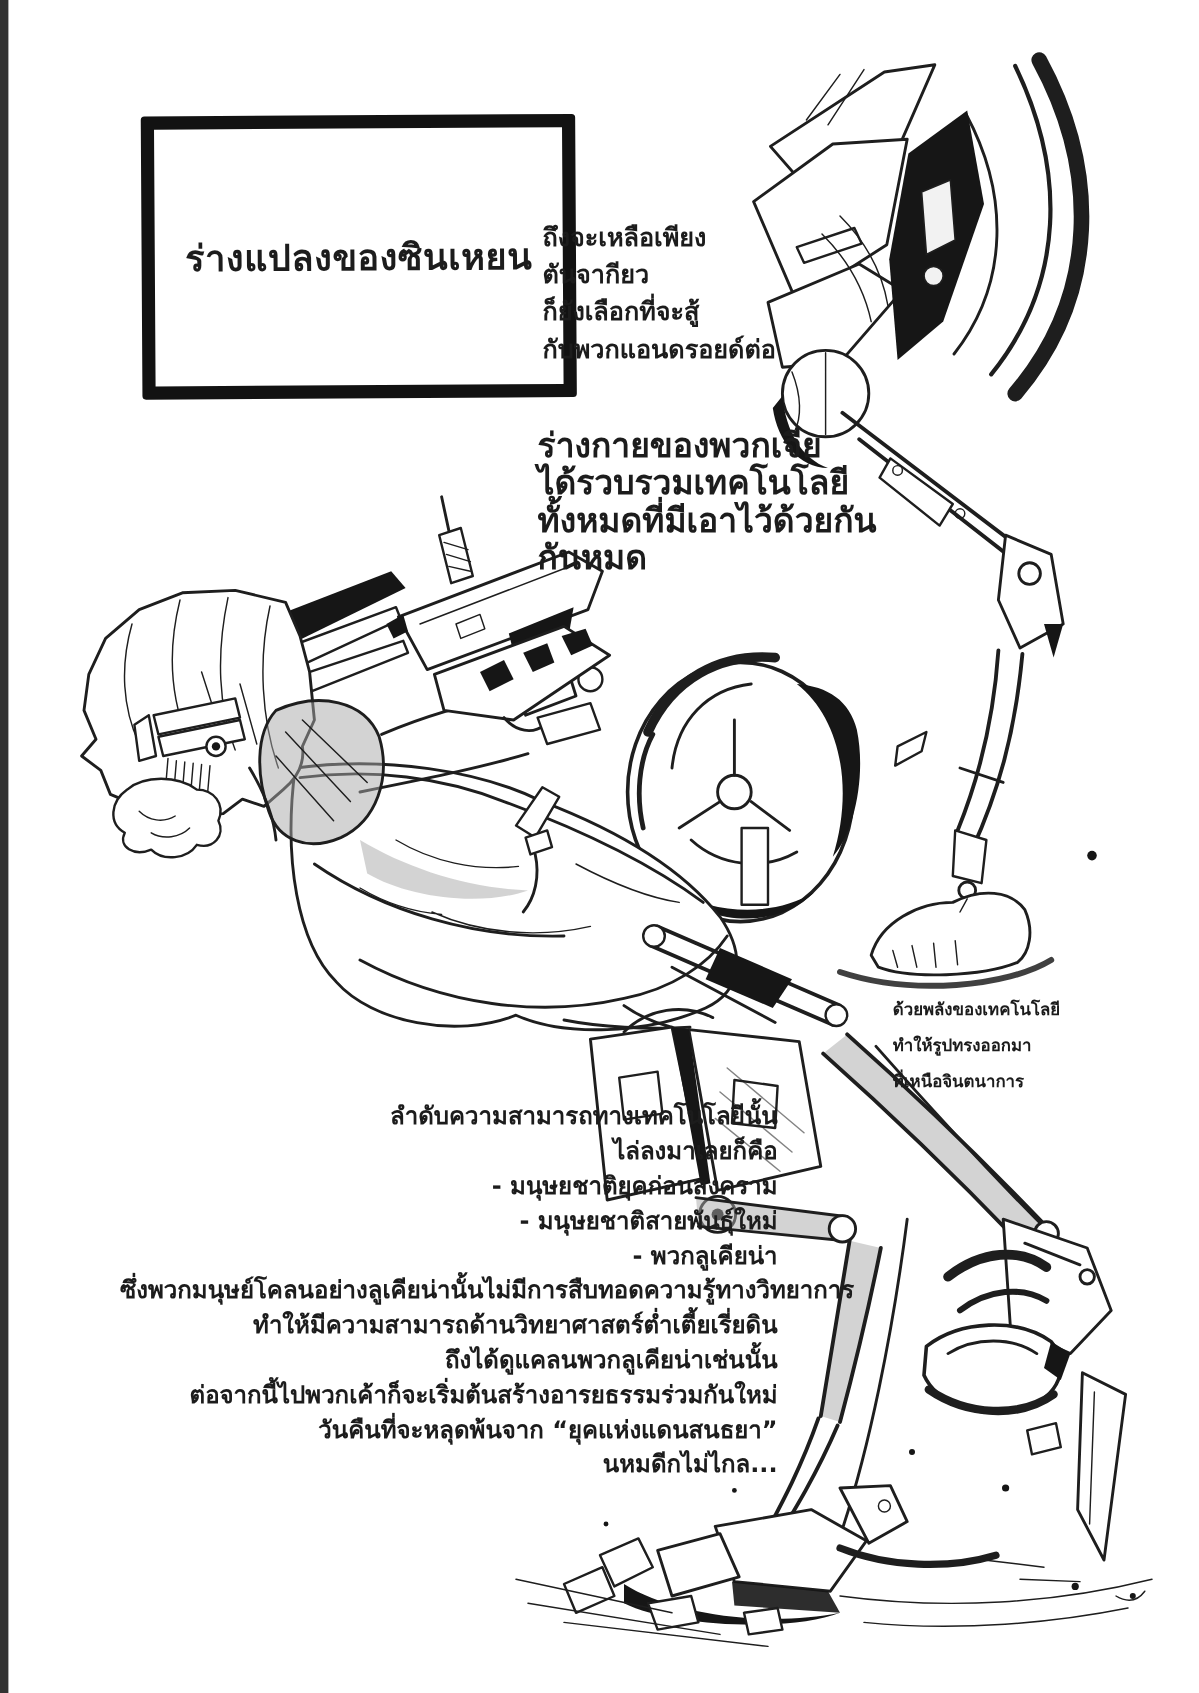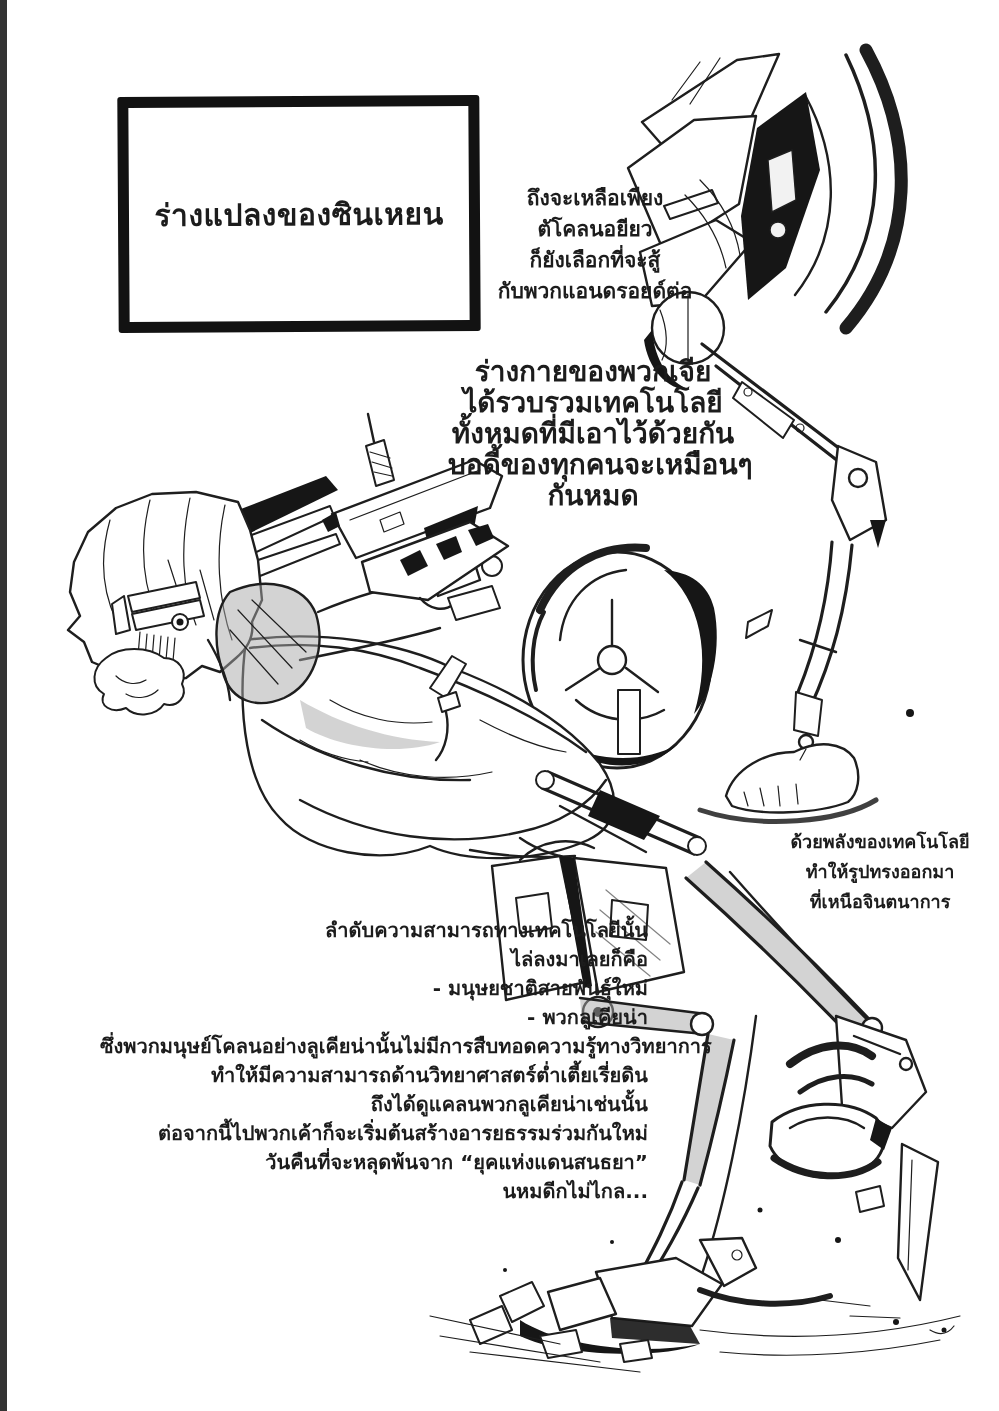--- a/index.html
+++ b/index.html
@@ -15,25 +15,25 @@
   .title-box{
     position:absolute;left:118px;top:96px;width:362px;height:236px;
     border:11px solid #121212;border-radius:3px;box-sizing:border-box;
     display:flex;align-items:center;justify-content:center;
     transform:rotate(-0.35deg);background:transparent;
   }
   .title-box .t{
     font-size:30px;font-weight:700;letter-spacing:0.5px;white-space:nowrap;
   }
 
-  .caption{position:absolute;text-align:center;font-weight:700;}
+  .caption{position:absolute;font-weight:700;}
   .cap-line{white-space:pre;}
   .cap-top-right{left:452px;top:183px;width:286px;font-size:21px;line-height:31px;}
   .cap-mid-right{left:448px;top:356px;width:290px;font-size:28px;line-height:31px;}
-  .cap-right-lower{left:772px;top:827px;width:216px;font-size:18px;line-height:30px;}
+  .cap-right-lower{left:744px;top:827px;width:216px;font-size:14px;line-height:30px;}
 
   .paragraph{
     position:absolute;left:100px;top:916px;width:548px;
     font-size:20px;line-height:29px;font-weight:700;text-align:right;
   }
   .paragraph .cap-line{white-space:pre;}
 
   
   .ln{fill:none;stroke:#1e1e1e;stroke-width:2.4;stroke-linecap:round;stroke-linejoin:round;}
   .lnf{fill:#ffffff;stroke:#1e1e1e;stroke-width:2.4;stroke-linecap:round;stroke-linejoin:round;}
@@ -226,42 +226,42 @@
   </svg>
 
   <div class="side-strip"></div>
 
   <div class="title-box">
     <div class="t">ร่างแปลงของซินเหยน</div>
   </div>
 
   <div class="caption cap-top-right">
     <div class="cap-line">ถึงจะเหลือเพียง</div>
-    <div class="cap-line">ตัโคลนอยียว</div>
+    <div class="cap-line">ตันจากียว</div>
     <div class="cap-line">ก็ยังเลือกที่จะสู้</div>
     <div class="cap-line">กับพวกแอนดรอยด์ต่อ</div>
   </div>
 
   <div class="caption cap-mid-right">
     <div class="cap-line">ร่างกายของพวกเจีย</div>
     <div class="cap-line">ได้รวบรวมเทคโนโลยี</div>
     <div class="cap-line">ทั้งหมดที่มีเอาไว้ด้วยกัน</div>
-    <div class="cap-line">บอดี้ของทุกคนจะเหมือนๆ</div>
     <div class="cap-line">กันหมด</div>
   </div>
 
   <div class="caption cap-right-lower">
     <div class="cap-line">ด้วยพลังของเทคโนโลยี</div>
     <div class="cap-line">ทำให้รูปทรงออกมา</div>
     <div class="cap-line">ที่เหนือจินตนาการ</div>
   </div>
 
   <div class="paragraph">
     <div class="cap-line">ลำดับความสามารถทางเทคโนโลยีนั้น</div>
     <div class="cap-line">ไล่ลงมาเลยก็คือ</div>
+    <div class="cap-line">  - มนุษยชาติยุคก่อนสงคราม</div>
     <div class="cap-line">  - มนุษยชาติสายพันธุ์ใหม่</div>
     <div class="cap-line">  - พวกลูเคียน่า</div>
     <div class="cap-line">ซึ่งพวกมนุษย์โคลนอย่างลูเคียน่านั้นไม่มีการสืบทอดความรู้ทางวิทยาการ</div>
     <div class="cap-line">ทำให้มีความสามารถด้านวิทยาศาสตร์ต่ำเตี้ยเรี่ยดิน</div>
     <div class="cap-line">ถึงได้ดูแคลนพวกลูเคียน่าเช่นนั้น</div>
     <div class="cap-line">ต่อจากนี้ไปพวกเค้าก็จะเริ่มต้นสร้างอารยธรรมร่วมกันใหม่</div>
     <div class="cap-line">วันคืนที่จะหลุดพ้นจาก “ยุคแห่งแดนสนธยา”</div>
     <div class="cap-line">นหมดีกไม่ไกล...</div>
   </div>
 

